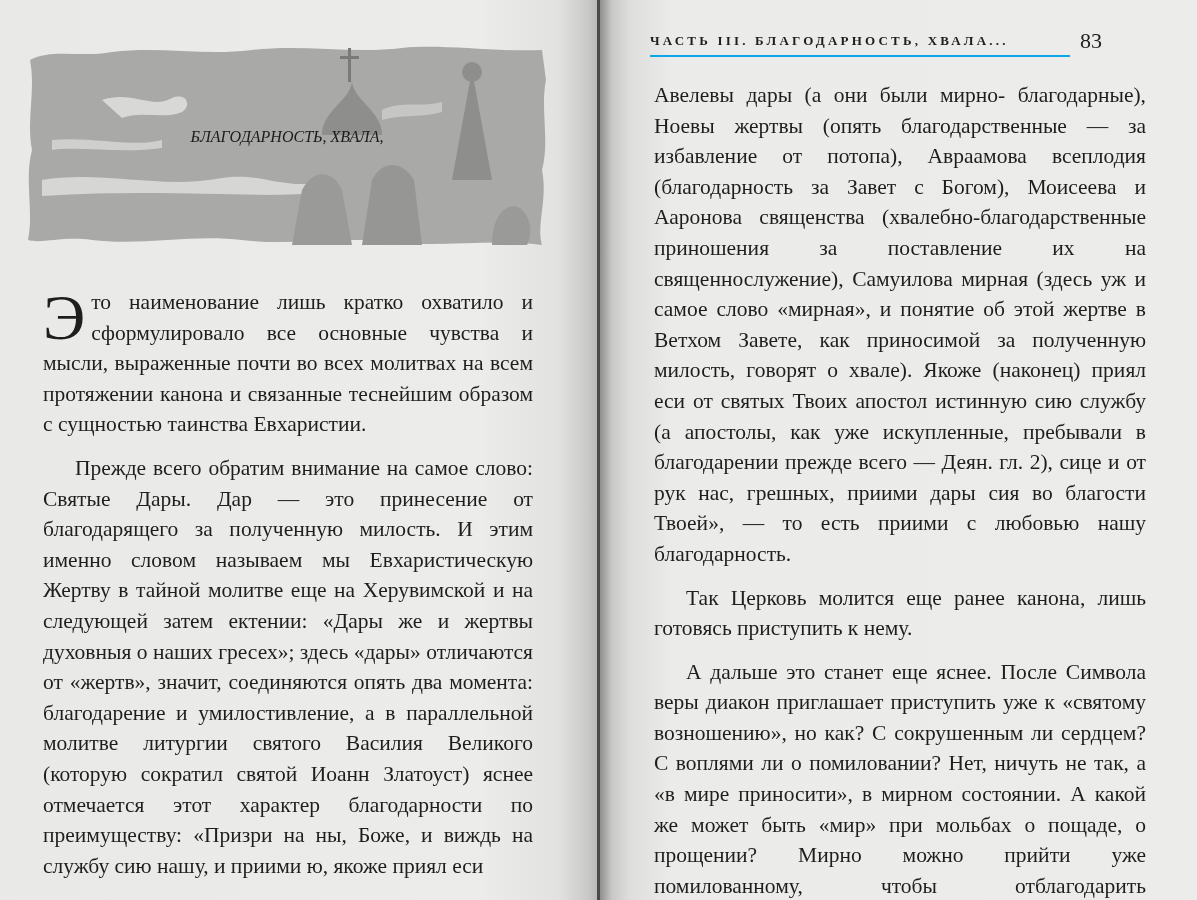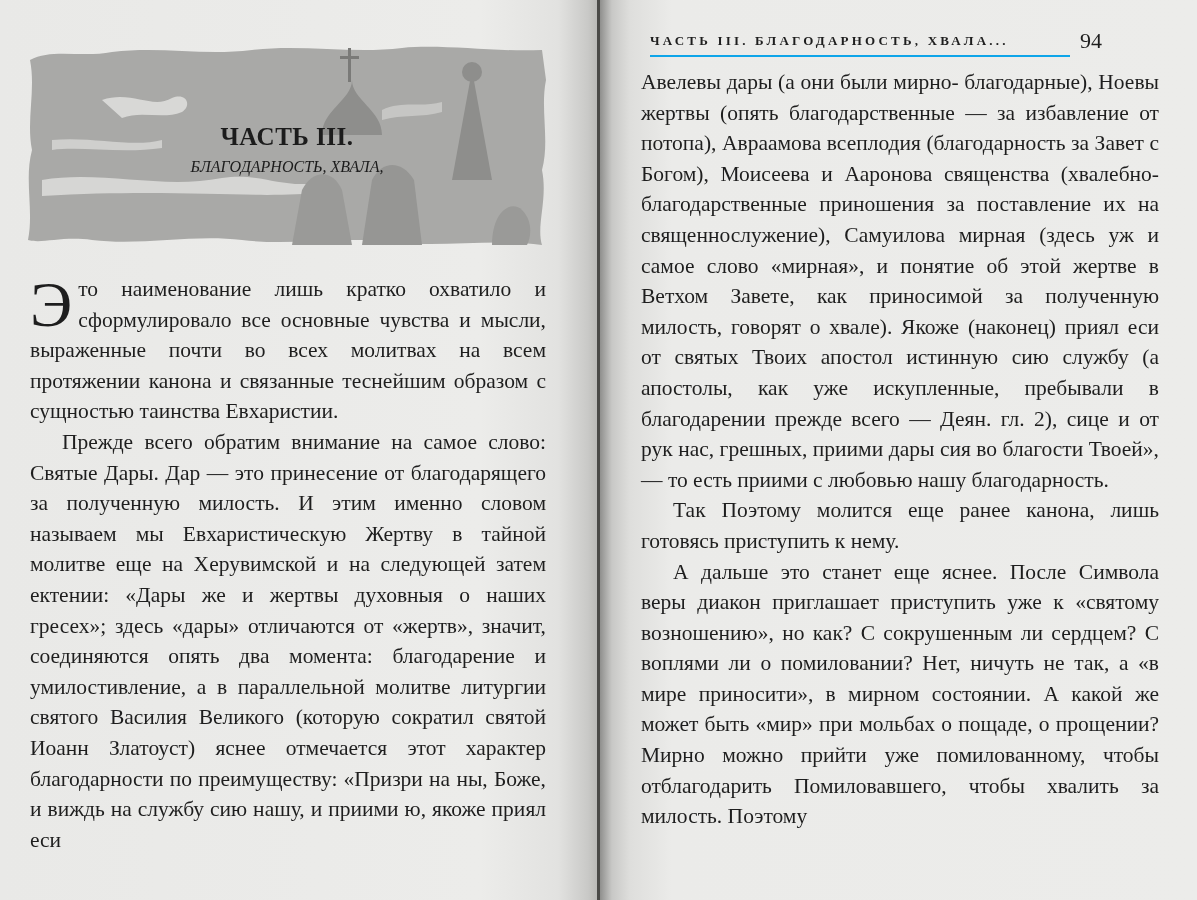--- a/index.html
+++ b/index.html
@@ -40,21 +40,21 @@
   }
   .banner-sub {
     font-size: 16px; font-style: italic; line-height: 30px;
   }
   
   .text {
     position: absolute;
     font-size: 21.5px; line-height: 30.6px;
     text-align: justify;
   }
-  .text p { margin: 0; }
+  .text p { margin: 13px; }
   .text p.indent { text-indent: 32px; }
   .left-text { left: 30px; top: 274px; width: 516px; }
   .right-text { left: 641px; top: 67px; width: 518px; }
   .dropcap {
     float: left; font-size: 64px; line-height: 56px;
     margin: 3px 6px 0 0; font-weight: normal;
   }
   .running-head {
     position: absolute; left: 650px; top: 33px; width: 420px;
     font-size: 13px; letter-spacing: 3.2px; font-weight: bold;
@@ -81,37 +81,36 @@
         <rect x="326" y="8" width="3" height="34" fill="#7a7a78"></rect>
         <rect x="318" y="16" width="19" height="3" fill="#7a7a78"></rect>
         <path d="M430,140 L450,30 L470,140 Z" fill="#8e8e8c"></path>
         <circle cx="450" cy="32" r="10" fill="#8e8e8c"></circle>
         <path d="M270,205 L280,150 C290,130 310,128 320,150 L330,205 Z" fill="#9a9a98"></path>
         <path d="M340,205 L350,140 C360,120 380,120 392,140 L400,205 Z" fill="#969694"></path>
         <path d="M470,205 C470,170 490,160 500,170 C510,180 510,195 505,205 Z" fill="#9a9a98"></path>
         <path d="M360,70 C380,60 400,68 420,62 L420,72 C400,78 380,74 360,80 Z" fill="#c6c6c4"></path>
       </svg>
       <div class="banner-text">
-        <div class="banner-part">ЧАСТЬ III.</div>
         <div class="banner-sub">БЛАГОДАРНОСТЬ, ХВАЛА,</div>
       </div>
     </div>
 
     <div class="text left-text">
       <p><span class="dropcap">Э</span><span>то наименование лишь кратко охватило и сформулировало все основные чувства и мысли, выраженные почти во всех молитвах на всем протяжении канона и связанные теснейшим образом с сущностью таинства Евхаристии.</span></p>
       <p class="indent">Прежде всего обратим внимание на самое слово: Святые Дары. Дар — это принесение от благодарящего за полученную милость. И этим именно словом называем мы Евхаристическую Жертву в тайной молитве еще на Херувимской и на следующей затем ектении: «Дары же и жертвы духовныя о наших гресех»; здесь «дары» отличаются от «жертв», значит, соединяются опять два момента: благодарение и умилостивление, а в параллельной молитве литургии святого Василия Великого (которую сократил святой Иоанн Златоуст) яснее отмечается этот характер благодарности по преимуществу: «Призри на ны, Боже, и виждь на службу сию нашу, и приими ю, якоже приял еси</p>
     </div>
   </div>
 
   <div class="spine"></div>
 
   <div class="page page-right">
   </div>
 
   <div class="running-head">Часть III. Благодарность, хвала...</div>
-  <div class="page-number">94</div>
+  <div class="page-number">83</div>
 
   <div class="text right-text">
     <p>Авелевы дары (а они были мирно- благодарные), Ноевы жертвы (опять благодарственные — за избавление от потопа), Авраамова всеплодия (благодарность за Завет с Богом), Моисеева и Ааронова священства (хвалебно-благодарственные приношения за поставление их на священнослужение), Самуилова мирная (здесь уж и самое слово «мирная», и понятие об этой жертве в Ветхом Завете, как приносимой за полученную милость, говорят о хвале). Якоже (наконец) приял еси от святых Твоих апостол истинную сию службу (а апостолы, как уже искупленные, пребывали в благодарении прежде всего — Деян. гл. 2), сице и от рук нас, грешных, приими дары сия во благости Твоей», — то есть приими с любовью нашу благодарность.</p>
-    <p class="indent">Так Поэтому молится еще ранее канона, лишь готовясь приступить к нему.</p>
+    <p class="indent">Так Церковь молится еще ранее канона, лишь готовясь приступить к нему.</p>
     <p class="indent">А дальше это станет еще яснее. После Символа веры диакон приглашает приступить уже к «святому возношению», но как? С сокрушенным ли сердцем? С воплями ли о помиловании? Нет, ничуть не так, а «в мире приносити», в мирном состоянии. А какой же может быть «мир» при мольбах о пощаде, о прощении? Мирно можно прийти уже помилованному, чтобы отблагодарить Помиловавшего, чтобы хвалить за милость. Поэтому</p>
   </div>
 </div>
 
 </body></html>

